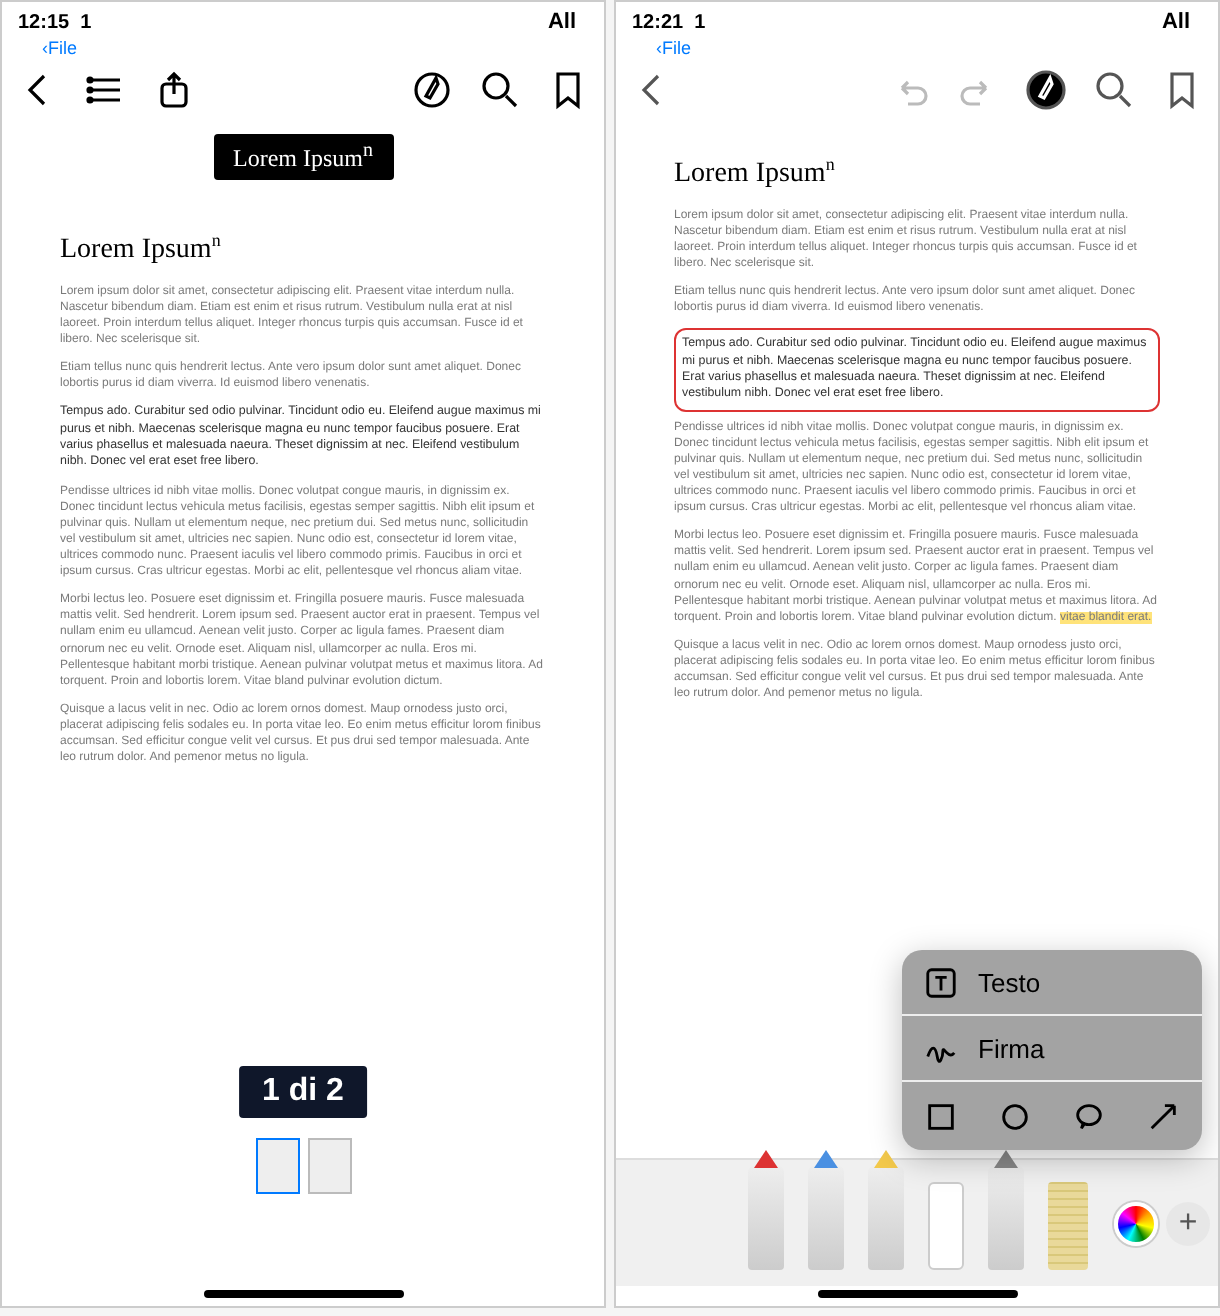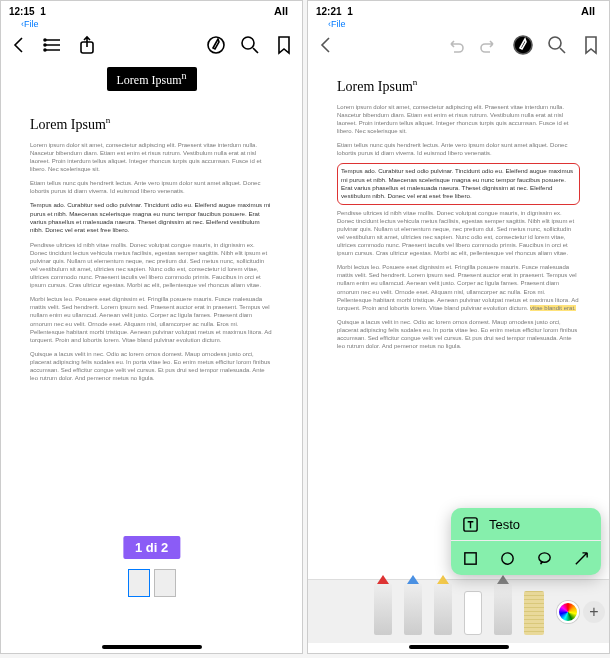--- a/index.html
+++ b/index.html
@@ -81,22 +81,22 @@
   .red-box {
     border: 1.5px solid #d33;
     border-radius: 6px;
     padding: 3px 3px;
     margin: 4px 0;
   }
   .hl-yellow { background:#ffe37a; }
   .page-indicator {
     position:absolute;
     bottom: 62px; left:50%; transform:translateX(-50%);
-    background:#8b5cf6; color:#fff;
-    font-size:13px; font-weight:600;
+    background:#0f172a; color:#fff;
+    font-size:16px; font-weight:600;
     padding:4px 12px; border-radius:2px;
   }
   .thumbs {
     position:absolute; bottom:24px; left:50%; transform:translateX(-50%);
     display:flex; gap:4px;
   }
   .thumb {
     width:22px; height:28px; background:#eee; border:1px solid #bbb;
   }
   .thumb.active { border:1.5px solid #007aff; }
@@ -148,21 +148,21 @@
     width:22px; height:22px; border-radius:50%;
     background:#e7e7e7; color:#555;
     display:flex; align-items:center; justify-content:center;
     font-size:16px;
   }
   
   .popover {
     position:absolute;
     right:8px; bottom:78px;
     width:150px;
-    background:#86efac;
+    background:#a3a3a3;
     border-radius:10px;
     box-shadow:0 4px 16px rgba(0,0,0,.25);
     font-size:13px;
     overflow:hidden;
     z-index:5;
   }
   .popover-row {
     display:flex; align-items:center; gap:10px;
     padding:7px 10px;
     border-bottom:1px solid #eee;
@@ -331,20 +331,28 @@
   <div class="popover">
     <div class="popover-row">
       <span class="pi">
           <svg viewBox="0 0 18 18">
             <rect x="2" y="2" width="14" height="14" rx="2"></rect>
             <path d="M6 6h6M9 6v7"></path>
           </svg>
         </span>
       <span>Testo</span>
     </div>
+    <div class="popover-row">
+      <span class="pi">
+          <svg viewBox="0 0 18 18">
+            <path d="M2 13c2-6 4-6 5 0s3 0 3-3 3 5 6 1"></path>
+          </svg>
+        </span>
+      <span>Firma</span>
+    </div>
     <div class="popover-row shape-row">
       <span class="pi">
           <svg viewBox="0 0 18 18">
             <rect x="3" y="3" width="12" height="12"></rect>
           </svg>
         </span>
       <span class="pi">
           <svg viewBox="0 0 18 18">
             <circle cx="9" cy="9" r="6"></circle>
           </svg>

